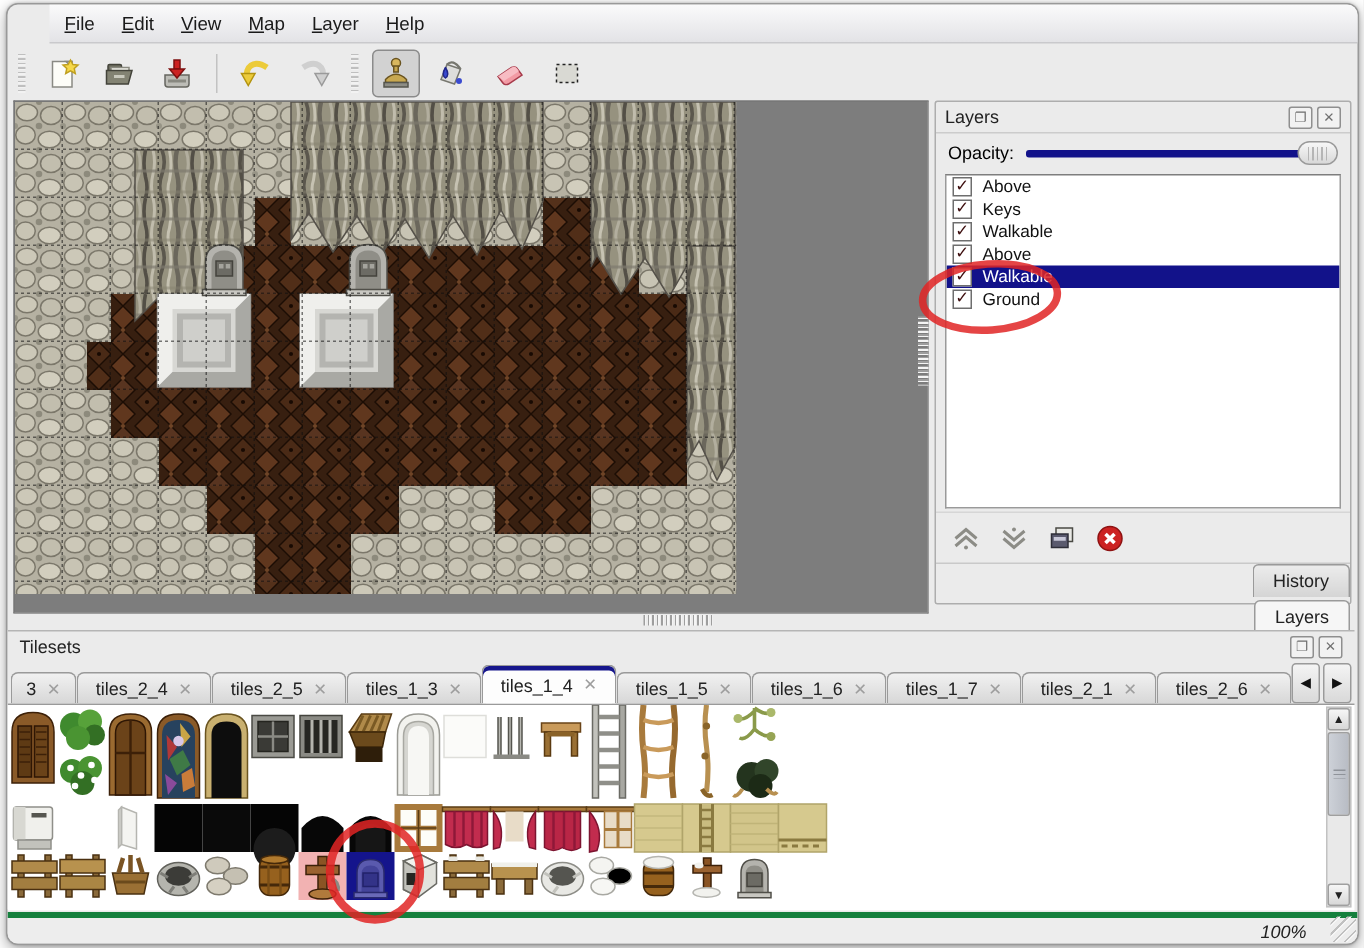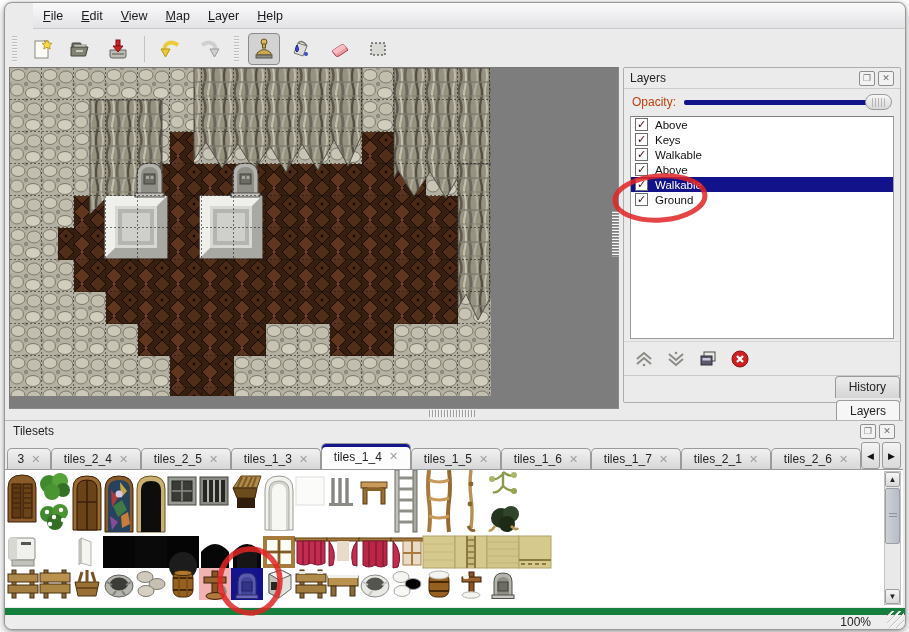--- a/index.html
+++ b/index.html
@@ -30,21 +30,21 @@
   .hsplit{position:absolute;left:424px;top:407px;width:46px;height:7px;
           background:repeating-linear-gradient(to right,#9e9e9e 0 1px,#f5f5f5 1px 2px,rgba(0,0,0,0) 2px 3px);}
   
   .layers-panel{position:absolute;left:618px;top:64px;width:278px;height:336px;background:#ebebeb;
                 border:1px solid #adadad;border-radius:2px;box-sizing:border-box;display:flex;flex-direction:column;}
   .panel-title{height:21px;display:flex;align-items:center;padding:0 6px;border-bottom:1px solid #cccccc;}
   .panel-title .label{font-size:12px;color:#222;flex:1;}
   .mini-btn{width:14px;height:13px;border:1px solid #8f8f8f;border-radius:2px;background:#f2f2f2;color:#6f6f6f;
             font-size:9px;line-height:12px;text-align:center;margin-left:3px;font-weight:bold;}
   .opacity-row{height:26px;display:flex;align-items:center;padding:0 8px;gap:8px;}
-  .opacity-row .label{font-size:12px;color:#c2410c;}
+  .opacity-row .label{font-size:12px;color:#000000;}
   .slider{flex:1;height:16px;position:relative;}
   .slider .track{position:absolute;left:0;right:2px;top:6px;height:5px;background:#12128a;border-radius:2px;}
   .slider .handle{position:absolute;right:0;top:0px;width:27px;height:16px;border:1px solid #9a9a9a;border-radius:8px;
                   background:linear-gradient(#f7f7f7,#d8d8d8);box-sizing:border-box;}
   .slider .handle::after{content:"";position:absolute;left:6px;top:3px;width:14px;height:9px;
        background:repeating-linear-gradient(to right,#b5b5b5 0 1px,rgba(0,0,0,0) 1px 3px);}
   .layer-list{margin:2px 6px;height:230px;background:#ffffff;border:1px solid #9a9a9a;
               border-top-color:#7e7e7e;overflow:hidden;}
   .layer-row{height:15px;display:flex;align-items:center;padding-left:4px;}
   .layer-row .cb{width:11px;height:11px;background:#fff;border:1px solid #6e6e6e;font-size:11px;line-height:10px;
@@ -75,22 +75,22 @@
         font-size:9px;color:#111;}
   .ts-content{position:relative;height:137px;background:#ffffff;border-top:1px solid #9a9a9a;overflow:hidden;}
   .ts-scroll{position:absolute;right:2px;top:1px;width:17px;height:134px;background:#e9e9e9;border:1px solid #c2c2c2;box-sizing:border-box;}
   .ts-scroll .sarrow{position:absolute;left:0;width:15px;height:15px;background:linear-gradient(#f6f6f6,#d8d8d8);
         border:1px solid #9f9f9f;border-radius:2px;font-size:8px;color:#222;text-align:center;line-height:14px;box-sizing:border-box;}
   .ts-scroll .thumb{position:absolute;left:0;top:16px;width:15px;height:56px;background:linear-gradient(to right,#cdd1d8,#b8bcc4);
         border:1px solid #9f9f9f;border-radius:2px;box-sizing:border-box;}
   .ts-scroll .thumb::after{content:"";position:absolute;left:3px;top:24px;width:8px;height:6px;
         background:repeating-linear-gradient(to bottom,#8f939a 0 1px,rgba(0,0,0,0) 1px 3px);}
   
-  .statusbar{position:absolute;left:0;bottom:0;width:100%;height:21px;background:#ededed;border-top:7px solid #15803d;
-             display:flex;align-items:center;justify-content:flex-end;box-sizing:border-box;padding-right:34px;}
+  .statusbar{position:absolute;left:0;bottom:0;width:100%;height:21px;background:#ededed;border-top:4px solid #15803d;
+             display:flex;align-items:center;justify-content:flex-end;box-sizing:border-box;padding-right:34px;font-style:italic;}
   .statusbar .zoom{font-size:12px;color:#222;}
   .resize-grip{position:absolute;right:1px;bottom:1px;width:17px;height:17px;
       background:repeating-linear-gradient(135deg,rgba(0,0,0,0) 0 3px,#c0c0c0 3px 4px,#f6f6f6 4px 5px);}
   
   .overlay{position:absolute;left:0;top:0;width:909px;height:632px;pointer-events:none;z-index:50;}
 </style>
 </head>
 <body>
 
 <div class="window">

